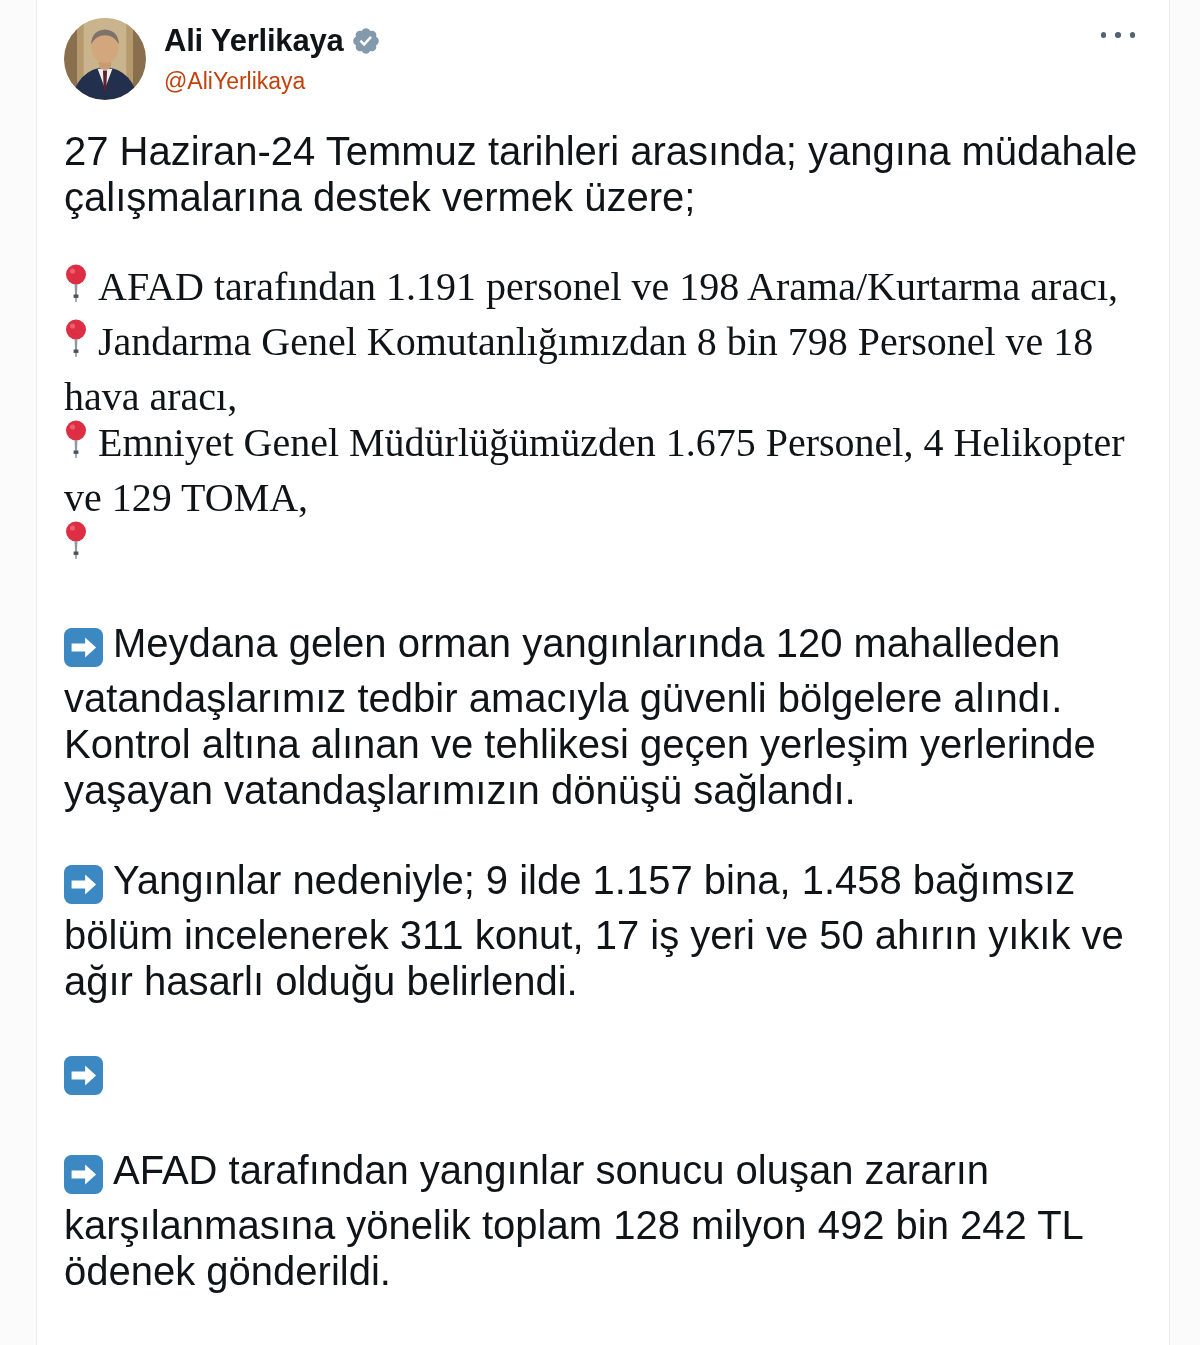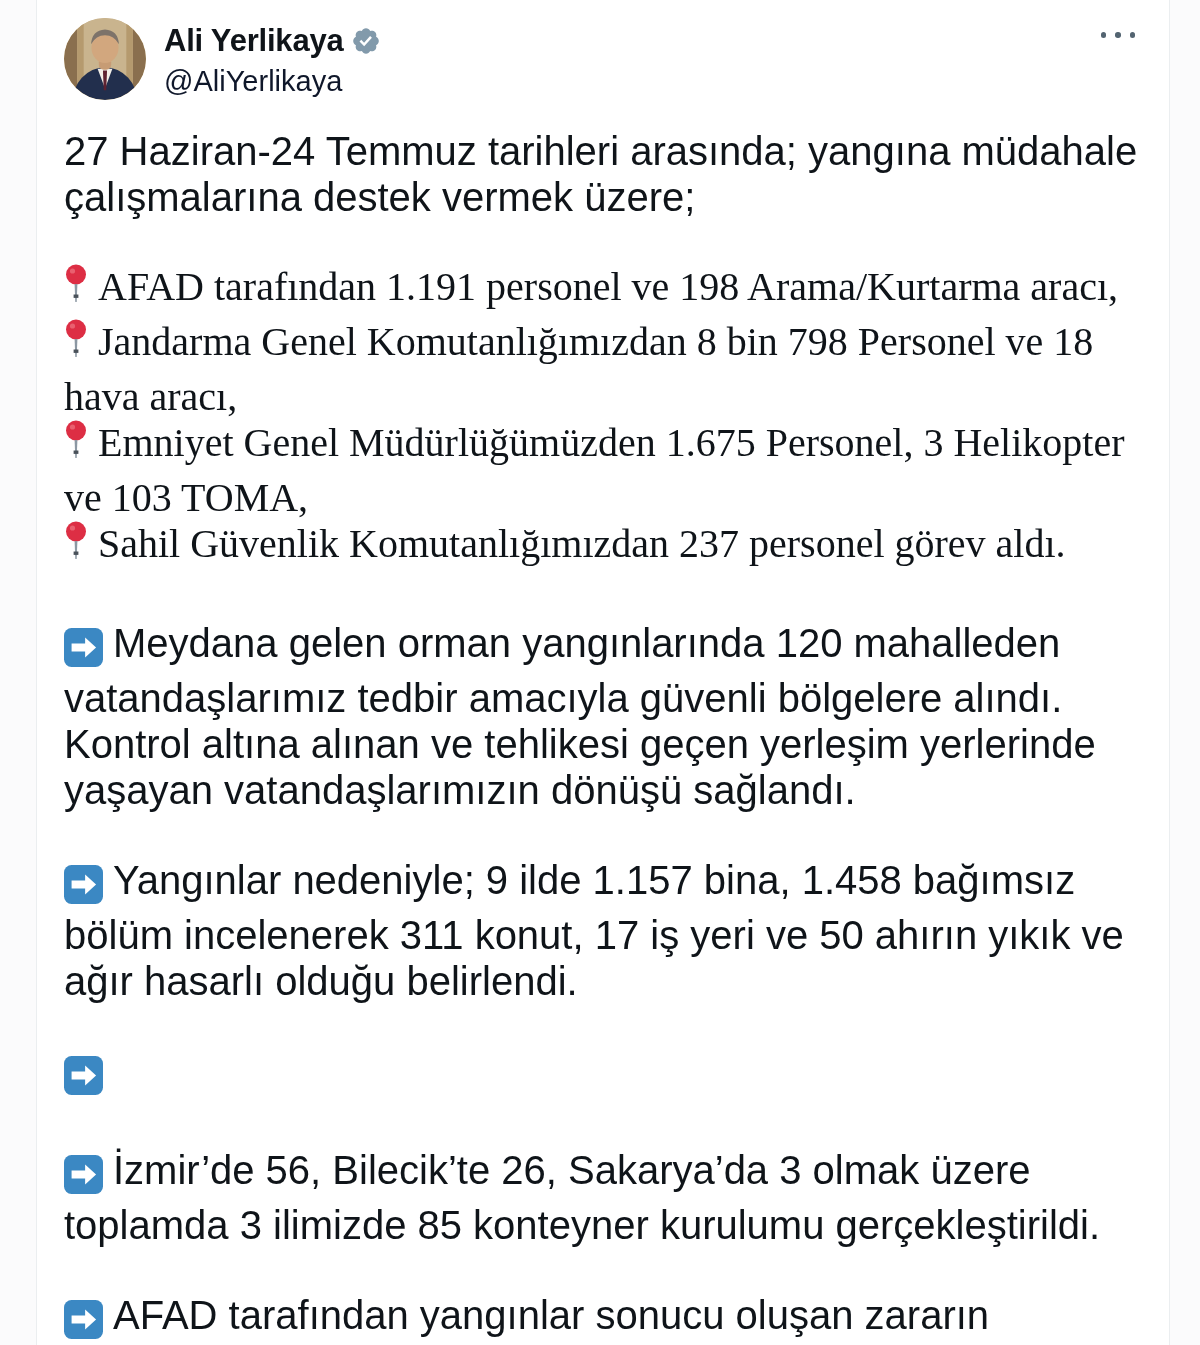--- a/index.html
+++ b/index.html
@@ -47,22 +47,22 @@
     font-size: 31px;
     font-weight: 700;
     color: #0f1419;
     letter-spacing: -0.2px;
     line-height: 36px;
   }
   .verified-badge { margin-left: 7px; display: inline-flex; }
   .verified-badge svg { width: 30px; height: 30px; }
   .author-handle {
     margin-top: 5px;
-    font-size: 29px;
-    color: #0f172a;
+    font-size: 23px;
+    color: #c2410c;
     line-height: 34px;
   }
   .more-button {
     margin-left: auto;
     padding: 14px 6px 10px 10px;
     display: flex;
     gap: 9px;
     align-items: center;
     cursor: pointer;
   }
@@ -158,41 +158,38 @@
 
       <div class="pin-group">
         <p class="pin-line"><span class="emoji pin"><svg>
                 <use href="#sym-pin"></use>
               </svg></span><span>AFAD tarafından 1.191 personel ve 198 Arama/Kurtarma aracı,</span></p>
         <p class="pin-line"><span class="emoji pin"><svg>
                 <use href="#sym-pin"></use>
               </svg></span><span>Jandarma Genel Komutanlığımızdan 8 bin 798 Personel ve 18 hava aracı,</span></p>
         <p class="pin-line"><span class="emoji pin"><svg>
                 <use href="#sym-pin"></use>
-              </svg></span><span>Emniyet Genel Müdürlüğümüzden 1.675 Personel, 3 Helikopter ve 103 TOMA,</span></p>
+              </svg></span><span>Emniyet Genel Müdürlüğümüzden 1.675 Personel, 4 Helikopter ve 129 TOMA,</span></p>
         <p class="pin-line"><span class="emoji pin"><svg>
                 <use href="#sym-pin"></use>
-              </svg></span><span>Sahil Güvenlik Komutanlığımızdan 237 personel görev aldı.</span></p>
+              </svg></span></p>
       </div>
 
       <p class="para"><span class="emoji arrow"><svg>
               <use href="#sym-arrow"></use>
             </svg></span><span>Meydana gelen orman yangınlarında 120 mahalleden vatandaşlarımız tedbir amacıyla güvenli bölgelere alındı. Kontrol altına alınan ve tehlikesi geçen yerleşim yerlerinde yaşayan vatandaşlarımızın dönüşü sağlandı.</span></p>
 
       <p class="para"><span class="emoji arrow"><svg>
               <use href="#sym-arrow"></use>
             </svg></span><span>Yangınlar nedeniyle; 9 ilde 1.157 bina, 1.458 bağımsız bölüm incelenerek 311 konut, 17 iş yeri ve 50 ahırın yıkık ve ağır hasarlı olduğu belirlendi.</span></p>
 
       <p class="para"><span class="emoji arrow"><svg>
               <use href="#sym-arrow"></use>
             </svg></span></p>
 
-      <p class="para"><span class="emoji arrow"><svg>
-              <use href="#sym-arrow"></use>
-            </svg></span><span>İzmir’de 56, Bilecik’te 26, Sakarya’da 3 olmak üzere toplamda 3 ilimizde 85 konteyner kurulumu gerçekleştirildi.</span></p>
 
       <p class="para"><span class="emoji arrow"><svg>
               <use href="#sym-arrow"></use>
             </svg></span><span>AFAD tarafından yangınlar sonucu oluşan zararın karşılanmasına yönelik toplam 128 milyon 492 bin 242 TL ödenek gönderildi.</span></p>
 
     </div>
   </article>
 </div>
 
 </body></html>

